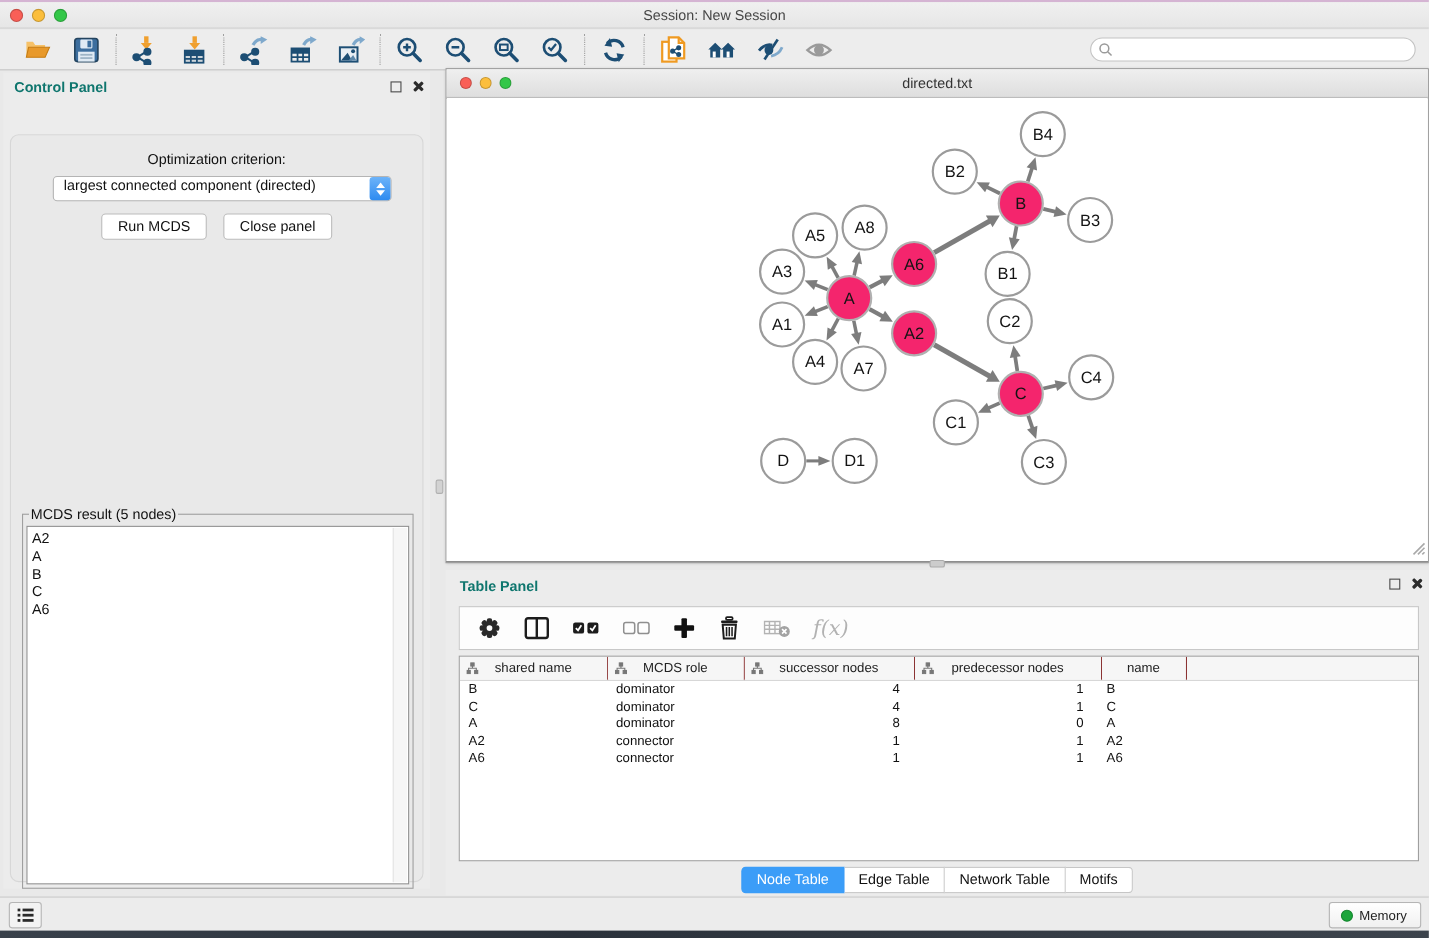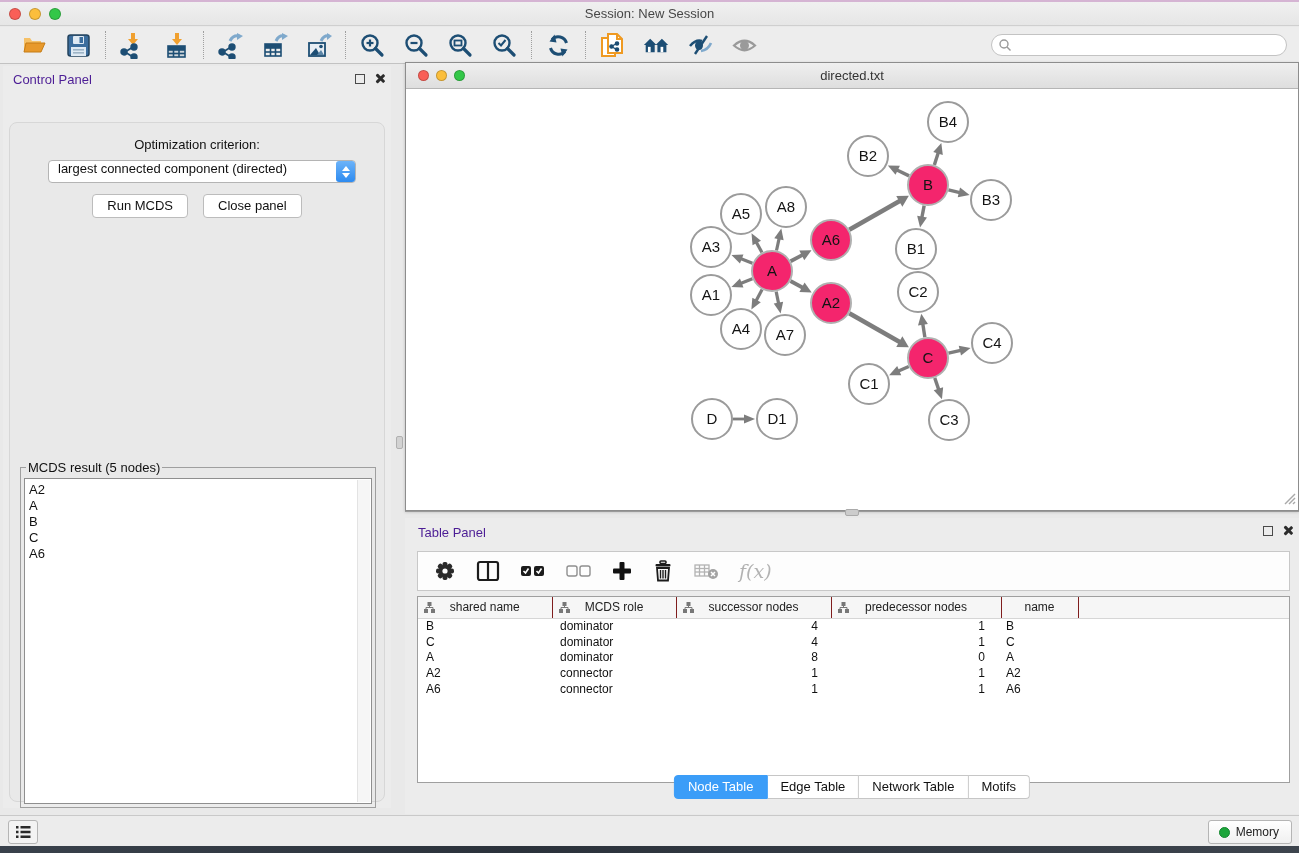--- a/index.html
+++ b/index.html
@@ -19,21 +19,21 @@
   
   #toolbar { position:absolute; top:27px; left:0; right:0; height:37px; background:#ededed; border-bottom:1px solid #c2c2c2; display:flex; align-items:center; padding:0 8px; }
   .tgroup { display:flex; align-items:center; gap:17px; padding:0 13px; }
   .tsep { width:1px; height:28px; border-left:1px dotted #9f9f9f; }
   .ticon { width:27px; height:27px; display:flex; align-items:center; justify-content:center; }
   #search-box { margin-left:auto; margin-right:4px; width:296px; height:22px; background:#fff; border:1px solid #c3c3c3; border-radius:11px; display:flex; align-items:center; padding-left:6px; }
   #search-box input { border:none; outline:none; flex:1; height:18px; font-size:12px; background:transparent; }
 
   
   #control-panel { position:absolute; left:3px; top:66px; width:388px; height:742px; background:#ececec; }
-  .panel-title { font-size:13px; color:#4c1d95; }
+  .panel-title { font-size:13px; color:#0f766e;font-weight:bold; }
   #cp-header { position:absolute; top:0; left:0; right:0; height:26px; }
   #cp-header .panel-title { position:absolute; left:10px; top:6px; }
   .win-btns { position:absolute; right:6px; top:7px; display:flex; gap:9px; align-items:center; }
   .float-box { width:10px; height:10px; border:1.5px solid #4a4a4a; }
   .x-icon { position:relative; width:11px; height:11px; }
   .x-icon::before,.x-icon::after { content:""; position:absolute; left:4.5px; top:0; width:2.5px; height:11px; background:#2c2c2c; border-radius:1px; }
   .x-icon::before { transform:rotate(45deg); } .x-icon::after { transform:rotate(-45deg); }
 
   .seg { display:inline-flex; }
   .seg .seg-item { background:#fff; border:1px solid #c6c6c6; border-left:none; padding:3px 13px 4px; font-size:13px; color:#111; white-space:nowrap; }
@@ -84,21 +84,21 @@
   #tp-tablebox { position:absolute; left:12px; right:9px; top:78px; bottom:31px; background:#fff; border:1px solid #9f9f9f; overflow:hidden; }
   #node-table { width:100%; border-collapse:collapse; table-layout:fixed; }
   #node-table th { height:21px; background:#f6f6f6; border-bottom:1px solid #d6d6d6; border-right:1px solid #7f1d1d; font-weight:normal; font-size:12px; color:#222; position:relative; text-align:center; }
   #node-table th.filler { border-right:none; }
   #node-table th .tree-ic { position:absolute; left:6px; top:5px; }
   #node-table td { height:15.7px; font-size:12px; color:#111; white-space:nowrap; overflow:hidden; }
   td.c0 { padding-left:8px; } td.c1 { padding-left:8px; }
   td.c2 { text-align:right; padding-right:13px; } td.c3 { text-align:right; padding-right:16px; }
   td.c4 { padding-left:5px; }
 
-  #table-tabs { position:absolute; bottom:15px; left:50%; transform:translateX(-50%); }
+  #table-tabs { position:absolute; bottom:2px; left:50%; transform:translateX(-50%); }
 
   
   #statusbar { position:absolute; left:0; top:815px; right:0; height:31px; background:#ececec; border-top:1px solid #c9c9c9; }
   #list-btn { position:absolute; left:8px; top:4px; width:30px; height:24px; background:#f3f3f3; border:1px solid #b5b5b5; border-radius:3px; display:flex; align-items:center; justify-content:center; }
   #memory-btn { position:absolute; right:7px; top:4px; height:24px; background:linear-gradient(#ffffff,#f0f0f0); border:1px solid #b5b5b5; border-radius:3px; display:flex; align-items:center; gap:6px; padding:0 12px 0 10px; }
   #memory-dot { width:11px; height:11px; border-radius:50%; background:#1ca53b; border:1px solid #14862e; }
   #memory-btn span { font-size:12px; color:#222; }
   #wall-bottom { position:absolute; left:0; top:846px; right:0; height:7px; background:linear-gradient(90deg,#39414b,#2b323b 40%,#3d444d); }
 </style>
 </head>

